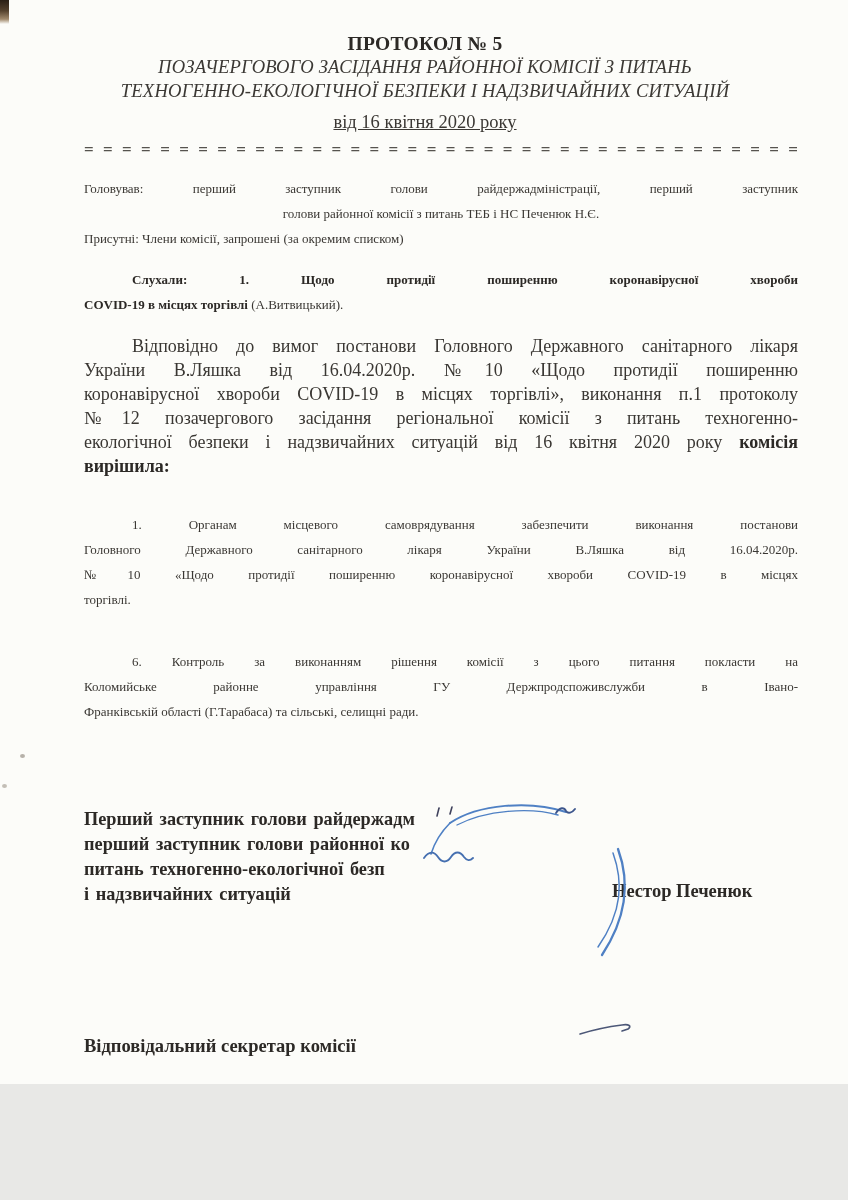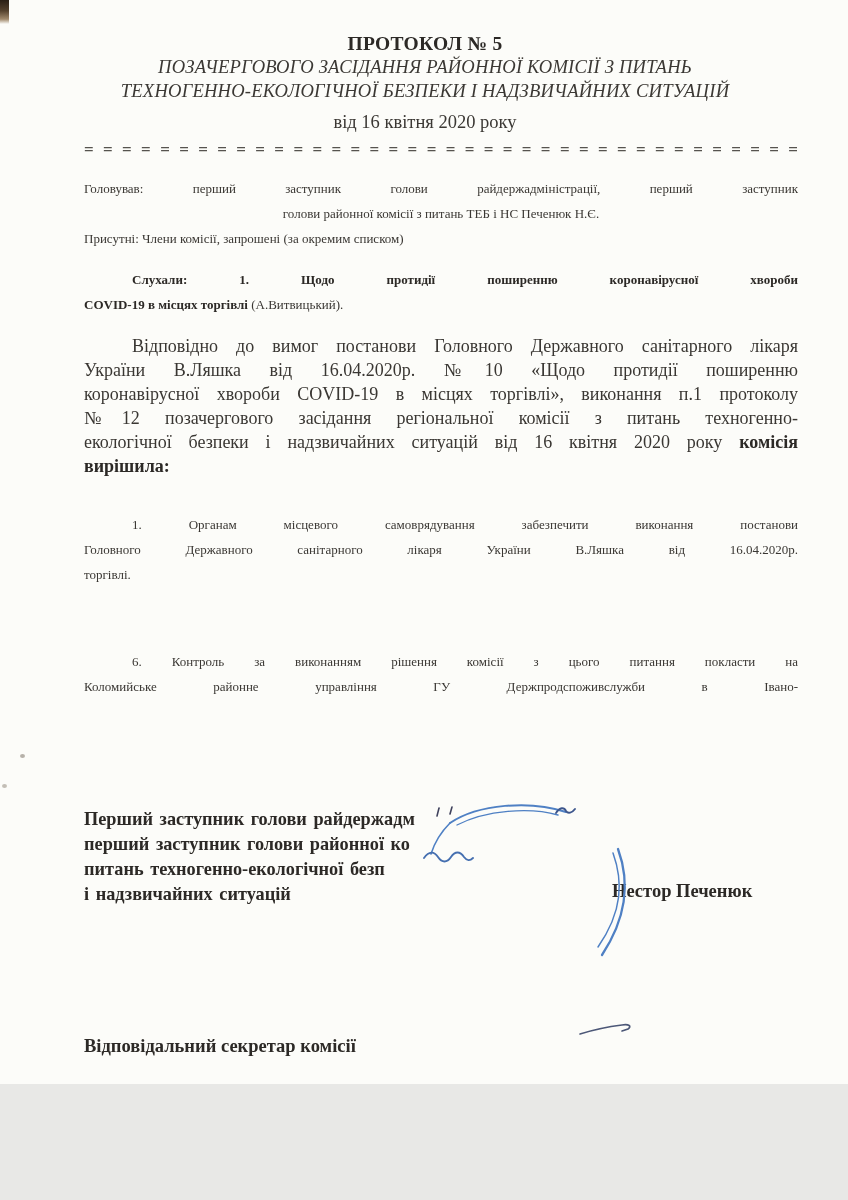--- a/index.html
+++ b/index.html
@@ -16,21 +16,21 @@
   .sec { position:absolute; left:84px; width:714px; }
   .line   { font-size:13px; line-height:25px; }
   .line24 { font-size:18px; line-height:24px; }
   .jline  { text-align:justify; text-align-last:justify; }
   .center { text-align:center; }
   .ind  { padding-left:48px; }
   .b    { font-weight:bold; color:#2c2926; }
   .title-block { left:70px; width:710px; text-align:center; }
   .doc-title { font-size:19.5px; font-weight:bold; line-height:22px; color:#2c2926; letter-spacing:.3px; }
   .subtitle  { font-size:18.6px; line-height:23.5px; color:#3b3834; letter-spacing:.2px;font-style:italic; }
-  .doc-date  { font-size:18.5px; margin-top:10px; color:#3b3834; }
+  .doc-date  { font-size:18.5px; margin-top:10px; color:#3b3834;text-decoration:underline; }
   .sep { font-size:17px; color:#56534f; font-weight:bold; }
   .sig-line { font-size:18.3px; line-height:25px; font-weight:bold; color:#2c2926; word-spacing:2px; }
   .sig-name { font-size:18.5px; font-weight:bold; color:#2c2926; }
   .corner-artifact {
     position:absolute; left:0; top:0; width:9px; height:24px;
     background:linear-gradient(180deg,#2a1f15 0%,#55422e 45%,#a18a6d 80%,rgba(200,185,160,0) 100%);
   }
   .speck { position:absolute; border-radius:50%; }
   .speck-1 { left:20px; top:754px; width:5px; height:4px; background:#b6b1a9; }
   .speck-2 { left:2px;  top:784px; width:5px; height:4px; background:#c3beb6; }
@@ -78,26 +78,28 @@
     <div class="line24 jline">
       <span>екологічної безпеки і надзвичайних ситуацій від 16 квітня 2020 року</span>
       <span class="b">комісія</span>
     </div>
     <div class="line24 b">вирішила:</div>
   </div>
 
   <div class="sec" style="top:512px">
     <div class="line jline ind">1. Органам місцевого самоврядування забезпечити виконання постанови</div>
     <div class="line jline">Головного Державного санітарного лікаря України В.Ляшка від 16.04.2020р.</div>
+    <div class="line jline">№10 «Щодо протидії поширенню коронавірусної хвороби COVID-19 в місцях</div>
     <div class="line">торгівлі.</div>
   </div>
 
   <div class="sec" style="top:649px">
     <div class="line jline ind">6. Контроль за виконанням рішення комісії з цього питання покласти на</div>
     <div class="line jline">Коломийське районне управління ГУ Держпродспоживслужби в Івано-</div>
+    <div class="line">Франківській області (Г.Тарабаса) та сільські, селищні ради.</div>
   </div>
 
   <div class="sec" style="top:807px; width:560px">
     <div class="sig-line">Перший заступник голови райдержадм</div>
     <div class="sig-line">перший заступник голови районної ко</div>
     <div class="sig-line">питань техногенно-екологічної безп</div>
     <div class="sig-line">і надзвичайних ситуацій</div>
   </div>
   <div class="abs sig-name" style="left:612px; top:881px">Нестор Печенюк</div>
 

